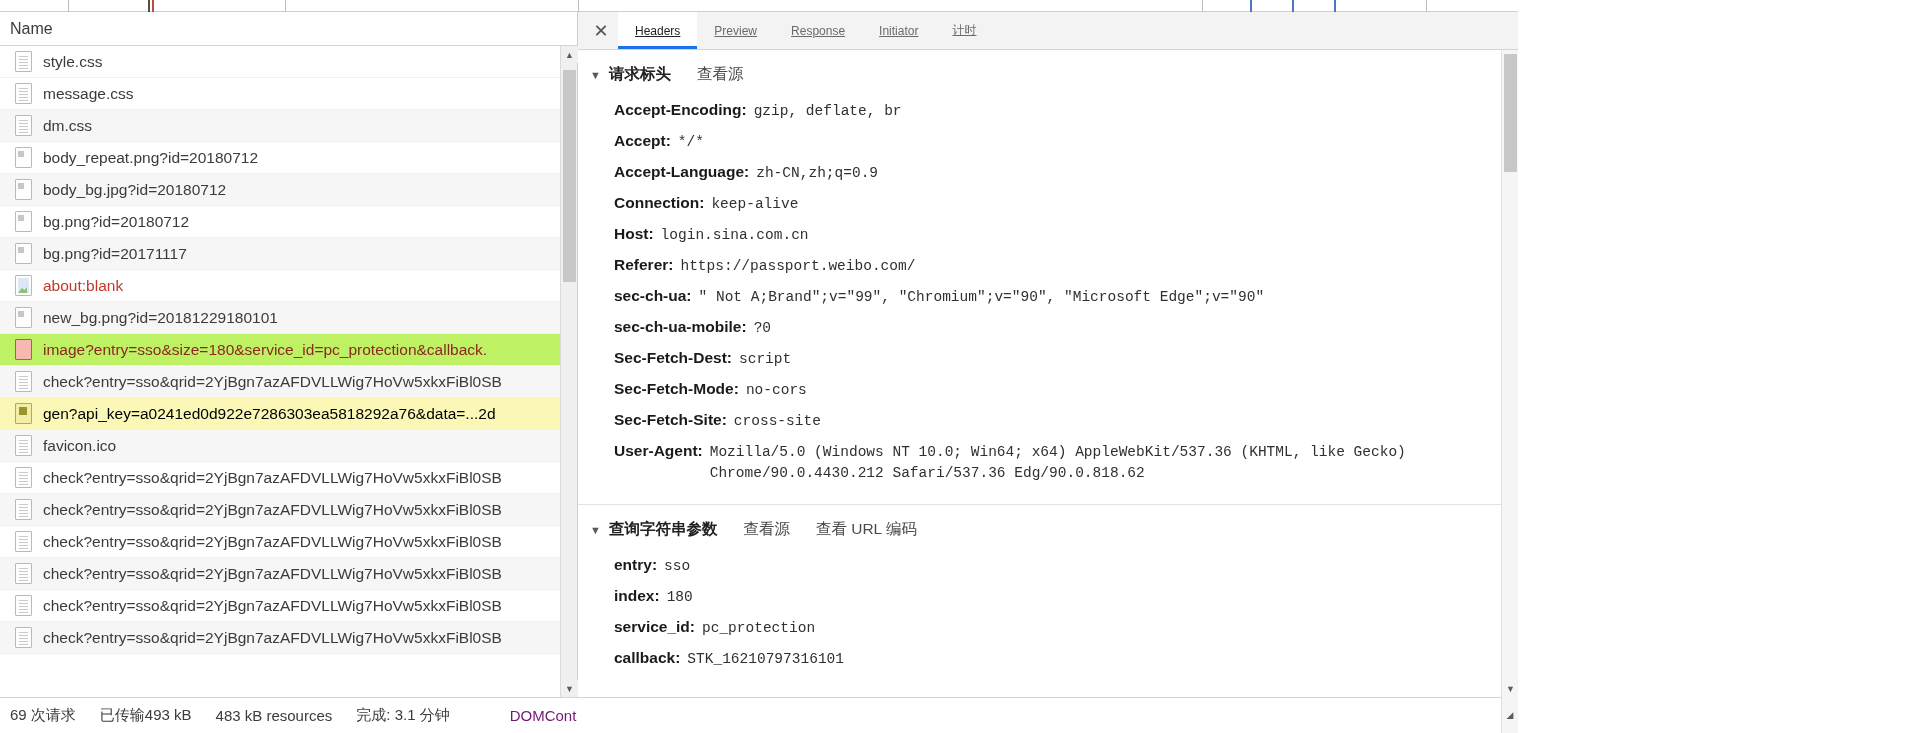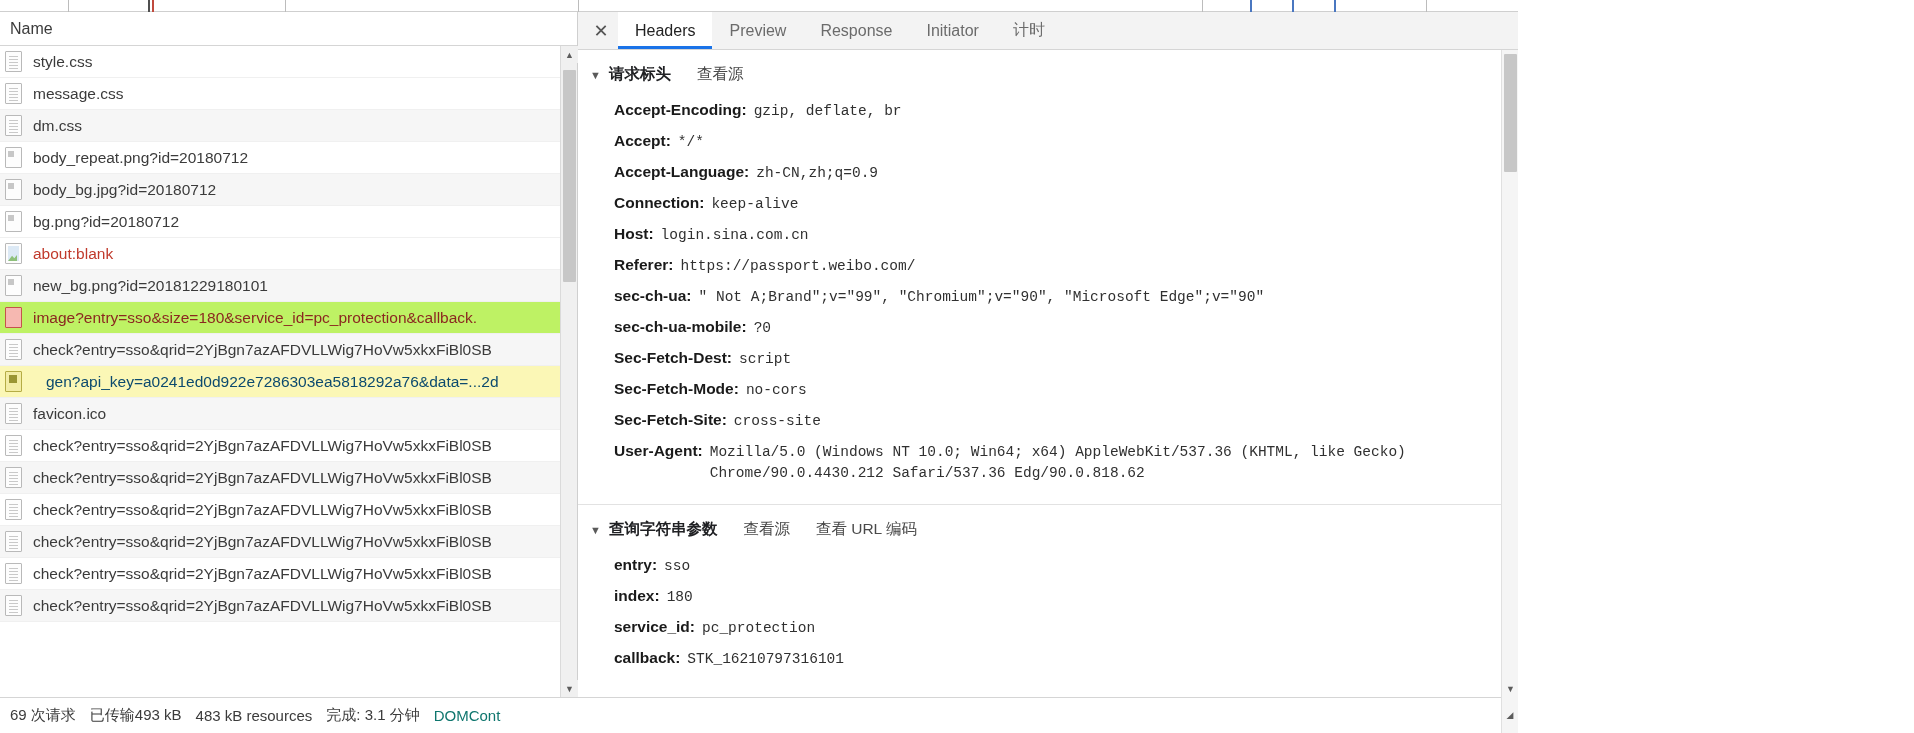--- a/index.html
+++ b/index.html
@@ -70,36 +70,35 @@
   }
   .list-scroll {
     flex: 1 1 auto;
     overflow: hidden;
     position: relative;
   }
   .row {
     height: 32px;
     display: flex;
     align-items: center;
-    padding-left: 5px;
+    padding-left: 15px;
     font-size: 15.5px;
     color: #3b3b3b;
     white-space: nowrap;
     border-bottom: 1px solid #f0f0f0;
     overflow: hidden;
   }
   .row.striped { background: #f6f6f6; }
   .row.err {
     background: #bef264;
     color: #8b2820;
   }
   .row.warn {
     background: #fbf7b6;
-    color: #0c4a6e;
-    gap: 13px;
+    color: #000000;
   }
   .row.linkish { color: #c0392b; }
 
   .ficon {
     width: 17px; height: 21px;
     flex: 0 0 17px;
     margin-right: 11px;
     border: 1px solid #b9b9b9;
     background: #fdfdfd;
     position: relative;
@@ -165,30 +164,30 @@
     background: #c7c7c7;
     border-radius: 1px;
   }
 
   
   .status-bar {
     height: 36px;
     flex: 0 0 36px;
     display: flex;
     align-items: center;
-    gap: 14px;
+    gap: 24px;
     padding-left: 10px;
     border-top: 1px solid #d5d5d5;
     background: #ffffff;
     font-size: 15px;
     color: #3b3b3b;
     white-space: nowrap;
     overflow: hidden;
   }
-  .status-bar .link { color: #0f766e; }
+  .status-bar .link { color: #701a75; margin-left: 36px; }
 
   
   .right-pane {
     flex: 1 1 auto;
     display: flex;
     flex-direction: column;
     min-width: 0;
     min-height: 0;
     background: #ffffff;
     position: relative;
@@ -205,24 +204,25 @@
   .close-btn {
     width: 34px;
     display: flex; align-items: center; justify-content: center;
     color: #555;
     font-size: 18px;
     line-height: 1;
   }
   .tab {
     display: flex; align-items: center;
     padding: 0 17px;
-    font-size: 16px;
+    font-size: 12px;
     color: #6b6b6b;
     position: relative;
     background: transparent;
+    text-decoration: underline;
   }
   .tab.active {
     color: #222;
     background: #ffffff;
   }
   .tab.active::after {
     content: "";
     position: absolute;
     left: 0; right: 0; bottom: 0;
     height: 3px;
@@ -355,20 +355,24 @@
               <span class="ficon imgsm"></span>
               <span>body_repeat.png?id=20180712</span>
             </div>
             <div class="row striped">
               <span class="ficon imgsm"></span>
               <span>body_bg.jpg?id=20180712</span>
             </div>
             <div class="row">
               <span class="ficon imgsm"></span>
               <span>bg.png?id=20180712</span>
+            </div>
+            <div class="row striped">
+              <span class="ficon imgsm"></span>
+              <span>bg.png?id=20171117</span>
             </div>
             <div class="row linkish">
               <span class="ficon blank"></span>
               <span>about:blank</span>
             </div>
             <div class="row striped">
               <span class="ficon imgsm"></span>
               <span>new_bg.png?id=20181229180101</span>
             </div>
             <div class="row err">

